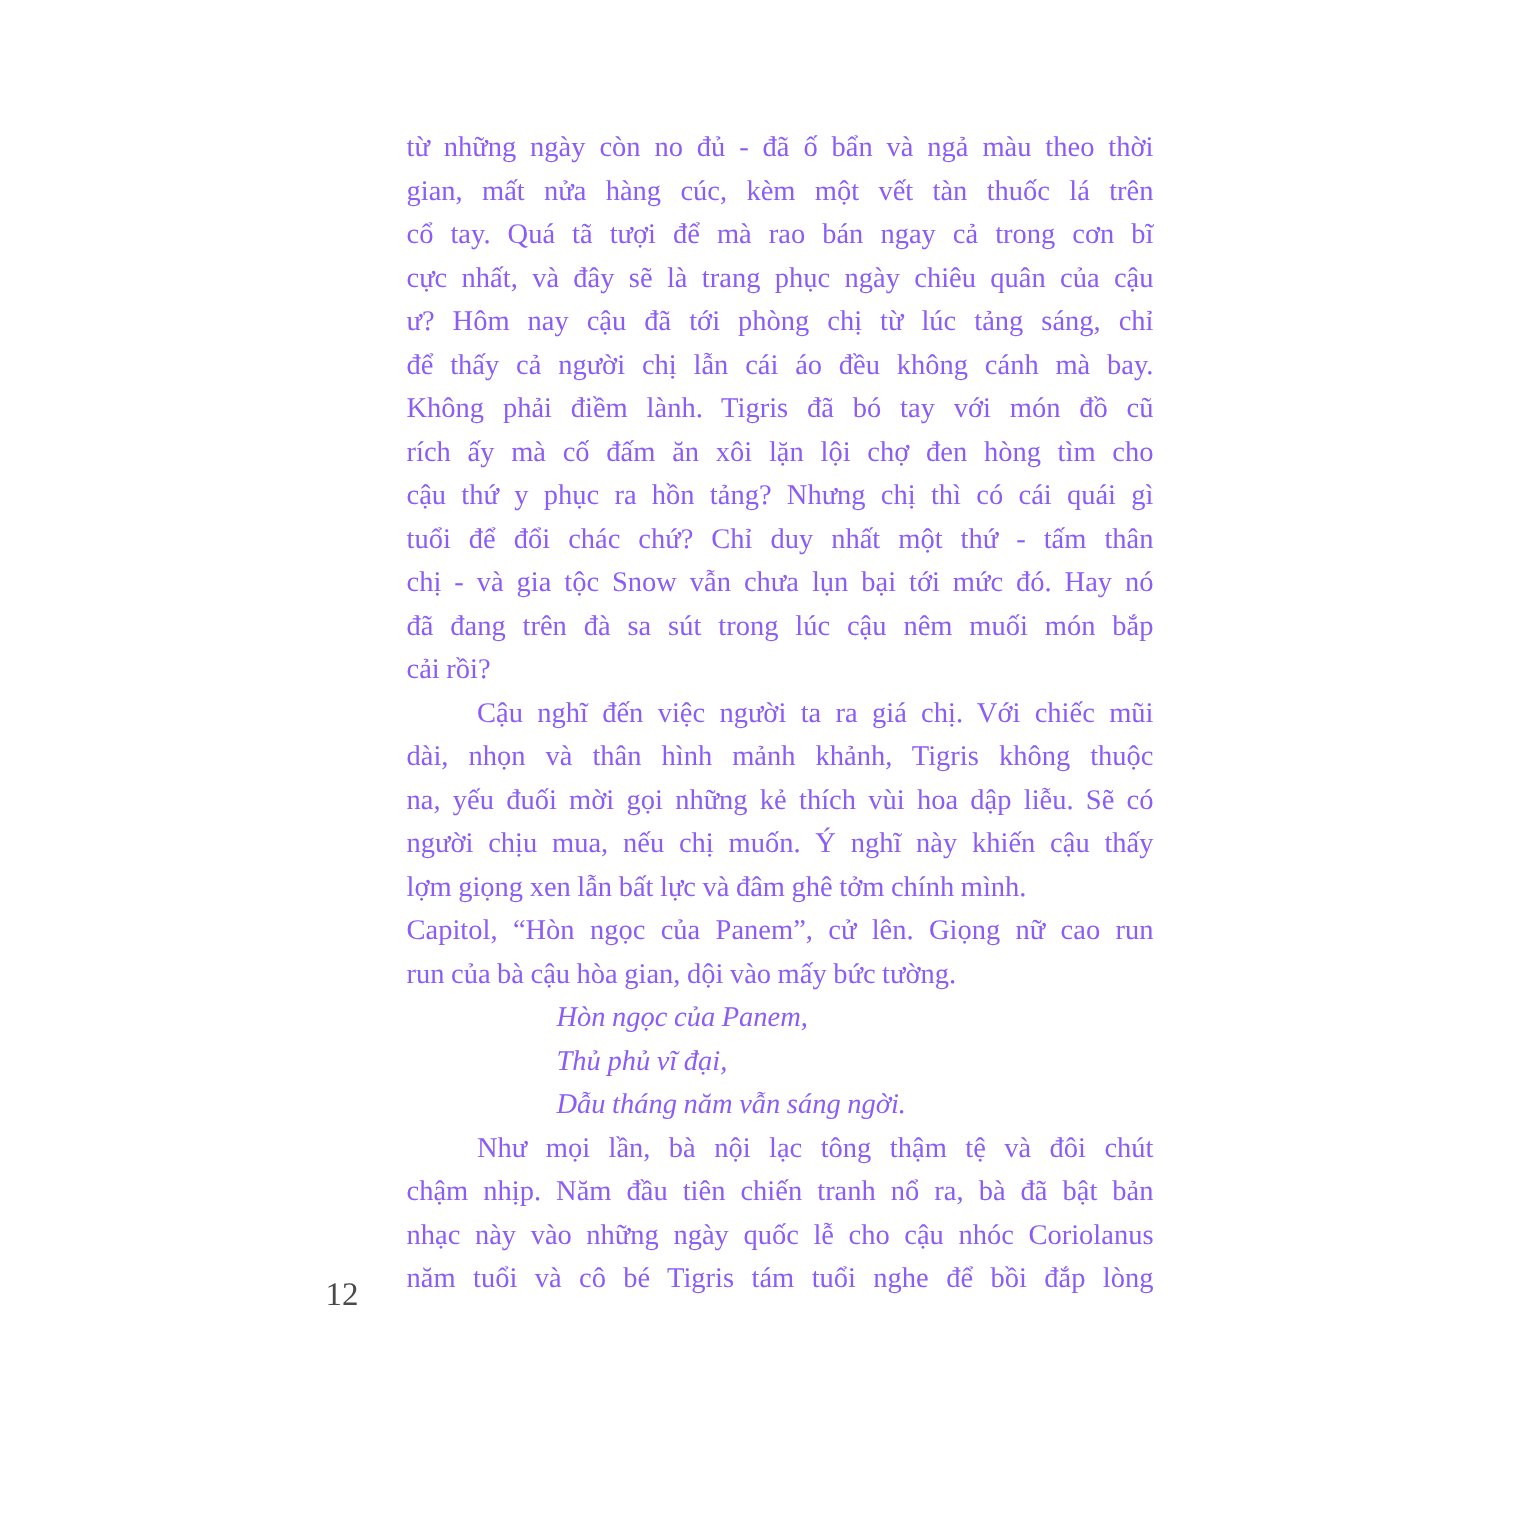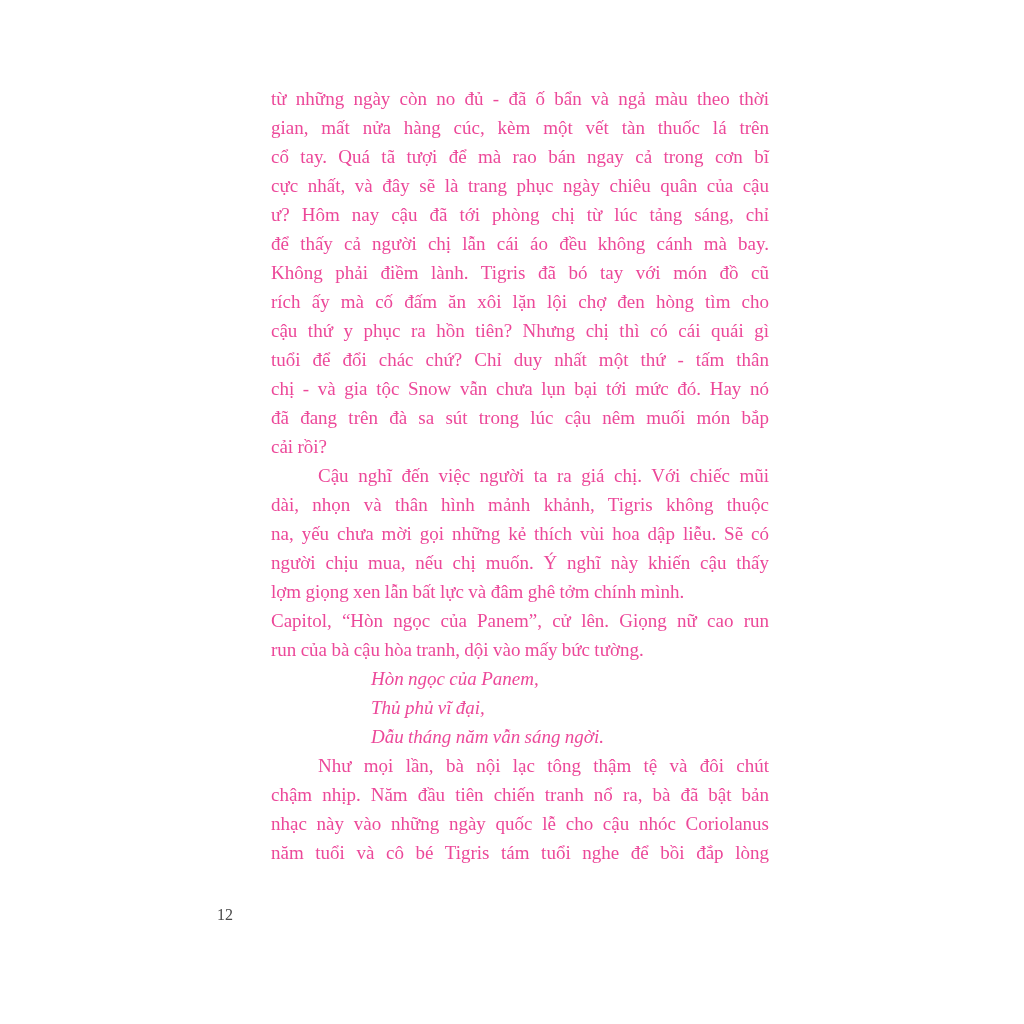--- a/index.html
+++ b/index.html
@@ -13,21 +13,21 @@
     height: 1024px;
     background: #ffffff;
     overflow: hidden;
     font-family: "Liberation Serif", "DejaVu Serif", serif;
   }
   .text-column {
     position: absolute;
     left: 271px;
     top: 84px;
     width: 498px;
-    color: #ec4899;
+    color: #8b5cf6;
   }
   .line {
     height: 29px;
     line-height: 29px;
     font-size: 19px;
     word-spacing: -0.4px;
     white-space: normal;
   }
   
   .j {
@@ -46,53 +46,53 @@
   
   .verse {
     font-style: italic;
     padding-left: 100px;
     text-align: right;
     text-align-last: left;
   }
   .page-number {
     position: absolute;
     left: 217px;
-    top: 900px;
+    top: 848px;
     height: 29px;
     line-height: 29px;
-    font-size: 16px;
+    font-size: 22px;
     color: #4a4a4a;
   }
 </style>
 </head>
 <body>
 
 <div class="book-page">
 
   <div class="text-column">
     <div class="line j">từ những ngày còn no đủ - đã ố bẩn và ngả màu theo thời</div>
     <div class="line j">gian, mất nửa hàng cúc, kèm một vết tàn thuốc lá trên</div>
     <div class="line j">cổ tay. Quá tã tượi để mà rao bán ngay cả trong cơn bĩ</div>
     <div class="line j">cực nhất, và đây sẽ là trang phục ngày chiêu quân của cậu</div>
     <div class="line j">ư? Hôm nay cậu đã tới phòng chị từ lúc tảng sáng, chỉ</div>
     <div class="line j">để thấy cả người chị lẫn cái áo đều không cánh mà bay.</div>
     <div class="line j">Không phải điềm lành. Tigris đã bó tay với món đồ cũ</div>
     <div class="line j">rích ấy mà cố đấm ăn xôi lặn lội chợ đen hòng tìm cho</div>
-    <div class="line j">cậu thứ y phục ra hồn tiên? Nhưng chị thì có cái quái gì</div>
+    <div class="line j">cậu thứ y phục ra hồn tảng? Nhưng chị thì có cái quái gì</div>
     <div class="line j">tuổi để đổi chác chứ? Chỉ duy nhất một thứ - tấm thân</div>
     <div class="line j">chị - và gia tộc Snow vẫn chưa lụn bại tới mức đó. Hay nó</div>
     <div class="line j">đã đang trên đà sa sút trong lúc cậu nêm muối món bắp</div>
     <div class="line l">cải rồi?</div>
     <div class="line j in">Cậu nghĩ đến việc người ta ra giá chị. Với chiếc mũi</div>
     <div class="line j">dài, nhọn và thân hình mảnh khảnh, Tigris không thuộc</div>
-    <div class="line j">na, yếu chưa mời gọi những kẻ thích vùi hoa dập liễu. Sẽ có</div>
+    <div class="line j">na, yếu đuối mời gọi những kẻ thích vùi hoa dập liễu. Sẽ có</div>
     <div class="line j">người chịu mua, nếu chị muốn. Ý nghĩ này khiến cậu thấy</div>
     <div class="line l">lợm giọng xen lẫn bất lực và đâm ghê tởm chính mình.</div>
     <div class="line j">Capitol, “Hòn ngọc của Panem”, cử lên. Giọng nữ cao run</div>
-    <div class="line l">run của bà cậu hòa tranh, dội vào mấy bức tường.</div>
+    <div class="line l">run của bà cậu hòa gian, dội vào mấy bức tường.</div>
     <div class="line verse">Hòn ngọc của Panem,</div>
     <div class="line verse">Thủ phủ vĩ đại,</div>
     <div class="line verse">Dẫu tháng năm vẫn sáng ngời.</div>
     <div class="line j in">Như mọi lần, bà nội lạc tông thậm tệ và đôi chút</div>
     <div class="line j">chậm nhịp. Năm đầu tiên chiến tranh nổ ra, bà đã bật bản</div>
     <div class="line j">nhạc này vào những ngày quốc lễ cho cậu nhóc Coriolanus</div>
     <div class="line j">năm tuổi và cô bé Tigris tám tuổi nghe để bồi đắp lòng</div>
   </div>
 
   <div class="page-number">12</div>

